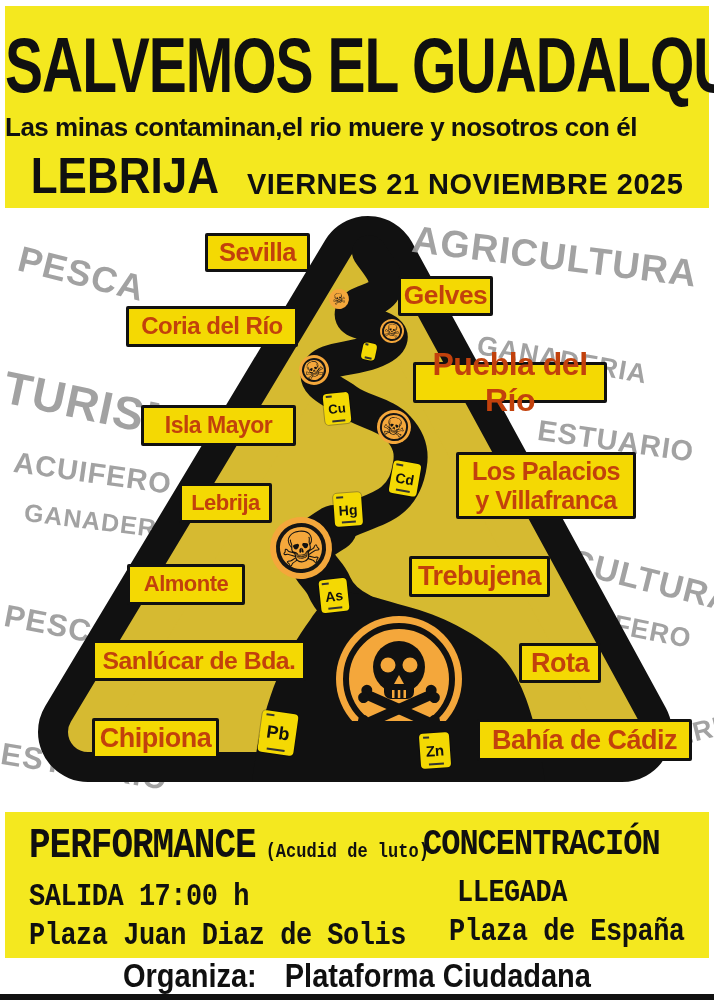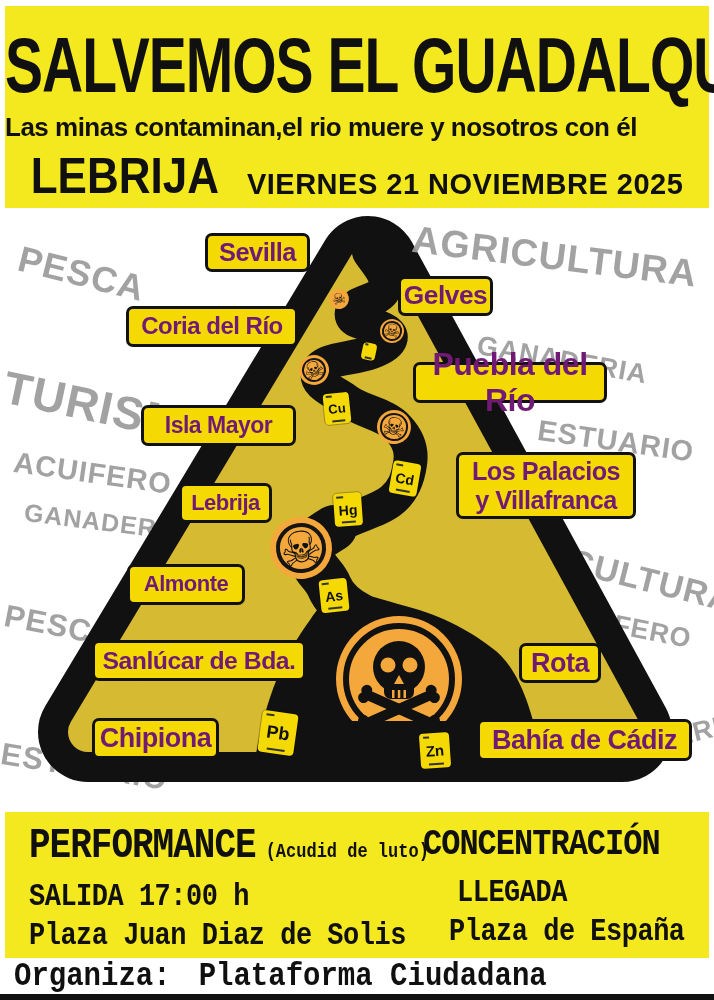--- a/index.html
+++ b/index.html
@@ -21,23 +21,23 @@
   
   .wm{position:absolute;font-weight:bold;color:var(--wm);white-space:nowrap;
       letter-spacing:1px;transform-origin:left top;opacity:.92;}
   #wm-under{position:absolute;inset:0;z-index:1;}
   .sign{position:absolute;left:0;top:0;z-index:2;}
   #wm-over{position:absolute;inset:0;z-index:3;}
   #skulls,#elems{position:absolute;inset:0;z-index:4;}
   #labels{position:absolute;inset:0;z-index:5;}
   
   .town{position:absolute;box-sizing:border-box;background:var(--label);border:3.5px solid #111;
-        border-radius:7px;display:flex;align-items:center;justify-content:center;
+        border-radius:2px;display:flex;align-items:center;justify-content:center;
         font-weight:bold;letter-spacing:-0.5px;line-height:1.12;white-space:pre-line;
-        text-align:center;color:#701a75;}
+        text-align:center;color:#c2410c;}
   
   .elem{position:absolute;background:var(--label);border-radius:4px;
         display:flex;align-items:center;justify-content:center;color:#111;
         box-shadow:0 0 0 1px rgba(0,0,0,.25);}
   .elem b{font-weight:bold;line-height:1;}
   .elem::before{content:"";position:absolute;left:12%;top:8%;width:22%;height:2px;background:#333;}
   .elem::after{content:"";position:absolute;left:25%;bottom:8%;width:50%;height:2px;background:#333;}
   
   .skull{position:absolute;background:var(--orange);border-radius:50%;
          display:flex;align-items:center;justify-content:center;}
@@ -48,22 +48,22 @@
   .band-bottom{left:5px;top:812px;width:704px;height:146px;font-family:Liberation Mono, monospace;}
   .f-line{transform:scaleY(1.18);transform-origin:left top;font-weight:bold;white-space:nowrap;}
   .f-left{position:absolute;left:24px;top:10px;}
   .f-right{position:absolute;left:418px;top:10px;}
   .f-big{font-size:36px;letter-spacing:-1px;}
   .f-big2{font-size:32px;letter-spacing:-1px;}
   .f-note{font-size:17px;font-weight:bold;margin-left:10px;letter-spacing:0;}
   .f-mid{font-size:27px;margin-top:9px;letter-spacing:-0.5px;}
   .ind1{padding-left:34px;}
   .ind2{padding-left:26px;}
-  .organiza{position:absolute;left:0;right:0;top:962px;font-weight:bold;
-            font-size:29px;z-index:6;font-family:Liberation Mono, monospace;}
+  .organiza{position:absolute;left:0;right:0;top:962px;text-align:center;font-weight:bold;
+            font-size:29px;z-index:6;}
   .organiza span{margin:0 14px;display:inline-block;transform:scaleY(1.15);transform-origin:bottom center;}
   .bottom-bar{position:absolute;left:0;bottom:0;width:714px;height:6px;background:#111;z-index:6;}
 </style>
 </head>
 <body>
 
 <div class="poster" style="--yellow: #f4e81f; --label: #f4d903; --orange: #f4a73b; --wm: #9b9b9b;">
 
   <div class="band band-top">
     <div class="title">SALVEMOS EL GUADALQUIVIR</div>
@@ -183,20 +183,21 @@
     </div>
   <div id="labels">
       <div class="town" style="left: 205px; top: 233px; width: 105px; height: 39px; font-size: 25.4286px;">Sevilla</div>
       <div class="town" style="left: 398px; top: 276px; width: 95px; height: 40px; font-size: 26.3333px;">Gelves</div>
       <div class="town" style="left: 126px; top: 306px; width: 172px; height: 41px; font-size: 24px; text-align: right;">Coria del Río</div>
       <div class="town" style="left: 413px; top: 362px; width: 194px; height: 41px; font-size: 32px;">Puebla del Río</div>
       <div class="town" style="left: 141px; top: 405px; width: 155px; height: 41px; font-size: 23px;">Isla Mayor</div>
       <div class="town" style="left: 456px; top: 452px; width: 180px; height: 67px; font-size: 25.2308px;">Los Palacios
 y Villafranca</div>
       <div class="town" style="left: 179px; top: 483px; width: 93px; height: 40px; font-size: 22px;">Lebrija</div>
+      <div class="town" style="left: 409px; top: 556px; width: 141px; height: 41px; font-size: 27px;">Trebujena</div>
       <div class="town" style="left: 127px; top: 564px; width: 118px; height: 41px; font-size: 22px;">Almonte</div>
       <div class="town" style="left: 92px; top: 640px; width: 214px; height: 41px; font-size: 24.75px;">Sanlúcar de Bda.</div>
       <div class="town" style="left: 519px; top: 643px; width: 82px; height: 40px; font-size: 27px;">Rota</div>
       <div class="town" style="left: 92px; top: 718px; width: 127px; height: 41px; font-size: 27px;">Chipiona</div>
       <div class="town" style="left: 477px; top: 719px; width: 215px; height: 42px; font-size: 27px;">Bahía de Cádiz</div>
     </div>
 
   <div class="band band-bottom">
     <div class="f-left">
       <div class="f-line f-big">

